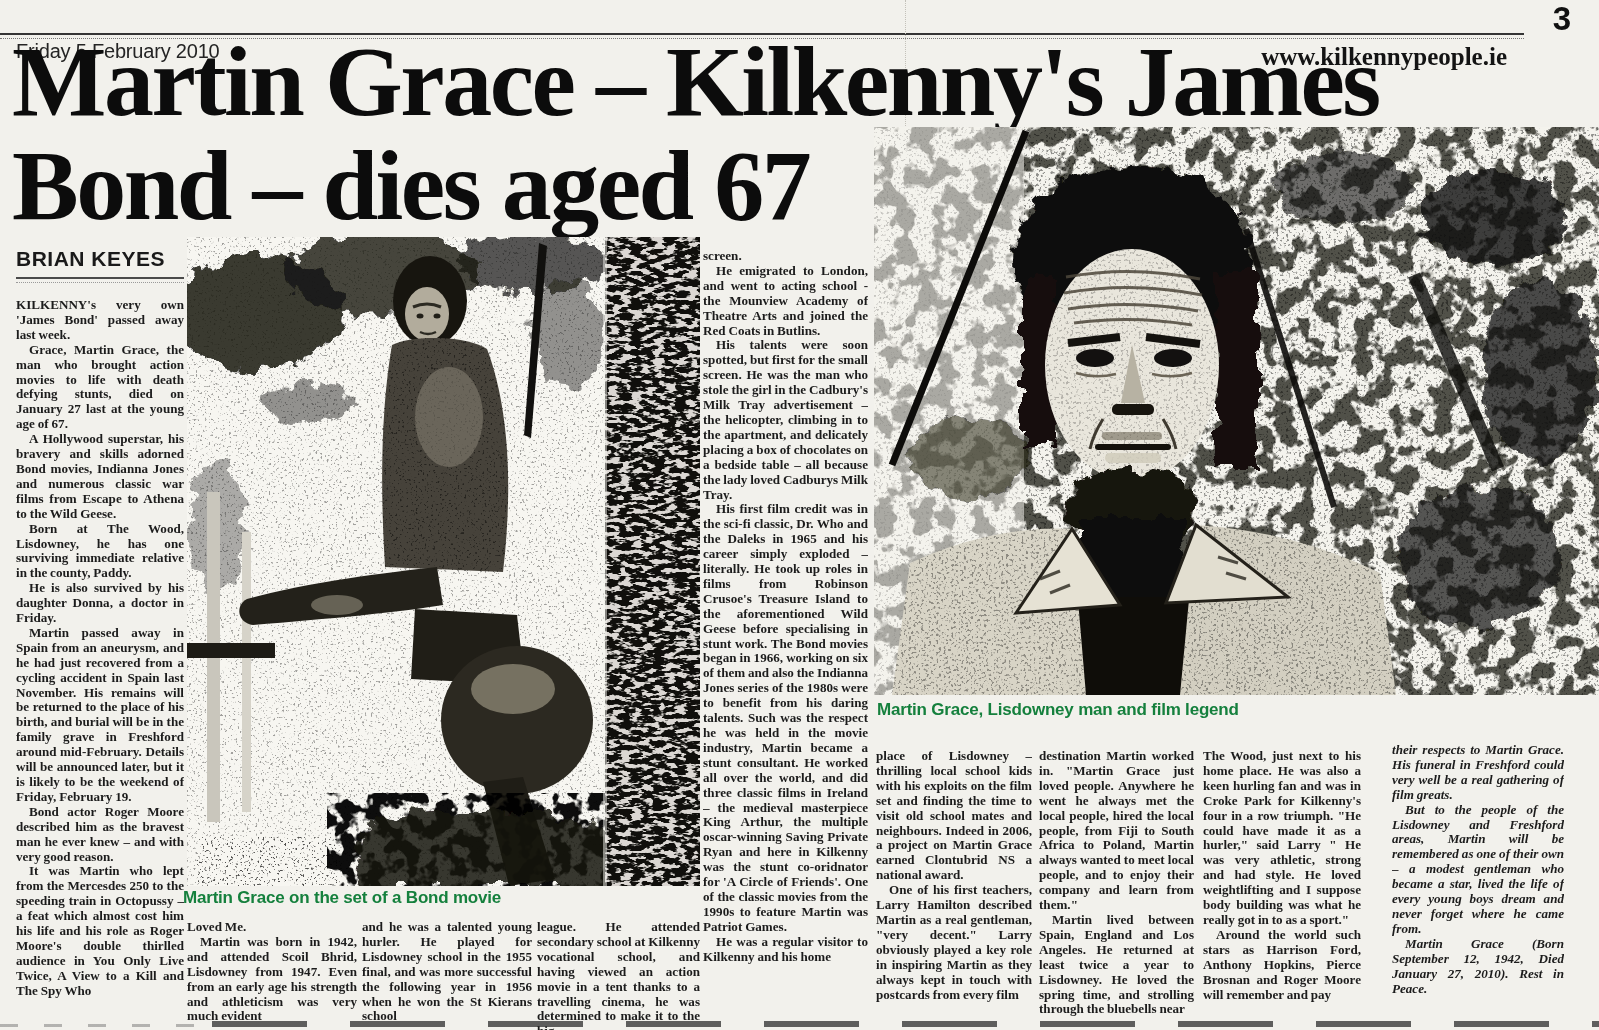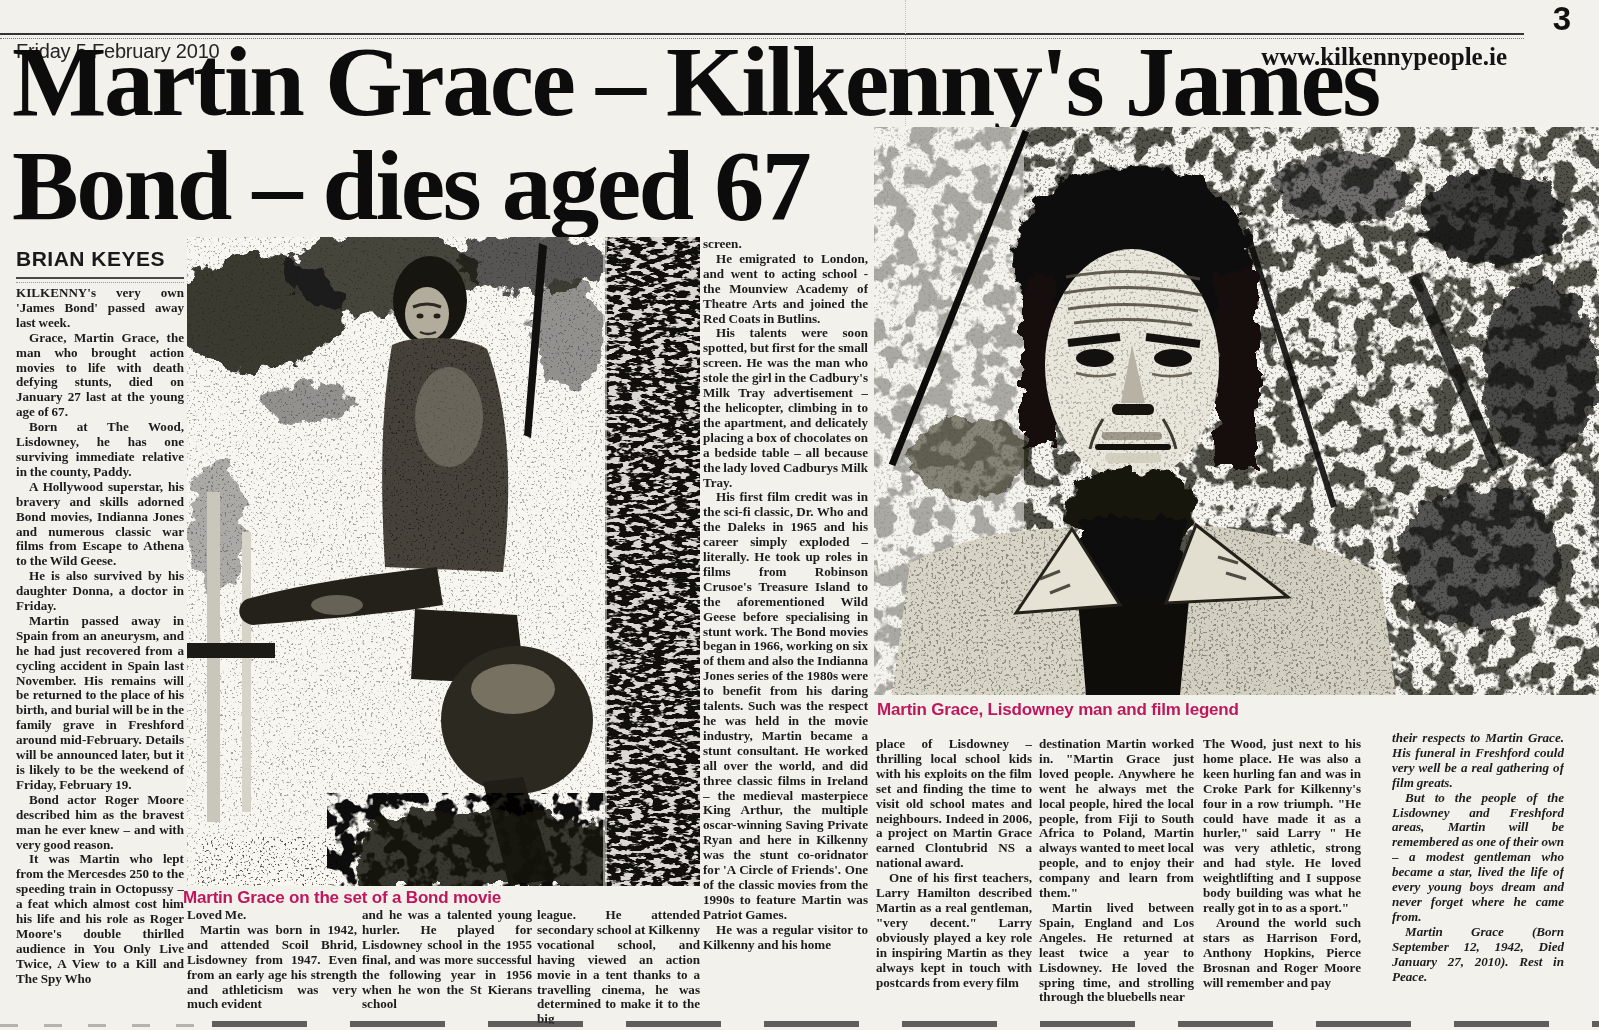--- a/index.html
+++ b/index.html
@@ -15,37 +15,37 @@
   .mast-rule{position:absolute;left:0;top:33px;width:1524px;height:3px;border-top:2px solid #343434;border-bottom:1px dotted #777;}
   .crease{position:absolute;left:905px;top:0;height:232px;width:0;border-left:1px dotted #c3c1b9;}
   
   .headline{position:absolute;left:12px;top:30px;width:1580px;
     font:700 100px/104px "Liberation Serif",serif;color:#0c0c0c;letter-spacing:-2.5px;}
   
   .byline{position:absolute;left:16px;top:247px;font:700 21px/24px "Liberation Sans",sans-serif;letter-spacing:0.5px;color:#1a1a1a;}
   .byline-rule{position:absolute;left:16px;top:277px;width:168px;height:3px;border-top:2px solid #4a4a4a;border-bottom:1px dotted #9a9a9a;}
   
   .bodycol{position:absolute;font:700 13.1px/14.9px "Liberation Serif",serif;
-    text-align:justify;color:#1c1c1c;overflow:hidden;word-spacing:-0.4px;}
+    text-align:justify;color:#1c1c1c;overflow:hidden;word-spacing:-0.4px;margin-top:12px;}
   .bodycol p{margin:0;text-indent:13px;}
   .bodycol p:first-child{text-indent:0;}
   .col1{left:16px;top:286px;width:168px;max-height:734px;}
   .col2{left:187px;top:908px;width:170px;max-height:116px;}
   .col3{left:362px;top:908px;width:170px;max-height:116px;}
   .col4{left:537px;top:908px;width:163px;max-height:116px;}
   .col5{left:703px;top:237px;width:165px;max-height:784px;}
   .col6{left:876px;top:737px;width:156px;max-height:286px;}
   .col7{left:1039px;top:737px;width:155px;max-height:286px;}
   .col8{left:1203px;top:737px;width:158px;max-height:286px;}
   .col9{left:1392px;top:731px;width:172px;max-height:294px;font-style:italic;}
   
   .photo{position:absolute;overflow:hidden;background:#f6f5f0;}
   .photo1{left:187px;top:237px;width:513px;height:649px;}
   .photo2{left:874px;top:127px;width:725px;height:568px;}
-  .caption{position:absolute;font:700 17px/20px "Liberation Sans",sans-serif;color:#be185d;letter-spacing:-0.2px;}
+  .caption{position:absolute;font:700 17px/20px "Liberation Sans",sans-serif;color:#15803d;letter-spacing:-0.2px;}
   .cap1{left:183px;top:888px;width:510px;}
   .cap2{left:877px;top:700px;width:718px;}
   
   .bottom-smudge{position:absolute;left:212px;top:1021px;width:1387px;height:6px;opacity:.75;
     background:repeating-linear-gradient(90deg,#2d2d2d 0 95px,transparent 95px 138px);}
   .bottom-smudge2{position:absolute;left:0px;top:1024px;width:200px;height:3px;opacity:.4;
     background:repeating-linear-gradient(90deg,#555 0 18px,transparent 18px 44px);}
 </style>
 </head>
 <body>
@@ -62,22 +62,22 @@
     <div>Martin Grace – Kilkenny's James</div>
     <div>Bond – dies aged 67</div>
   </div>
 
   <div class="byline">BRIAN KEYES</div>
   <div class="byline-rule"></div>
 
   <div class="bodycol col1">
     <p>KILKENNY's very own 'James Bond' passed away last week.</p>
     <p>Grace, Martin Grace, the man who brought action movies to life with death defying stunts, died on January 27 last at the young age of 67.</p>
+    <p>A Hollywood superstar, his bravery and skills adorned Bond movies, Indianna Jones and numerous classic war films from Escape to Athena to the Wild Geese.</p>
     <p>Born at The Wood, Lisdowney, he has one surviving immediate relative in the county, Paddy.</p>
-    <p>A Hollywood superstar, his bravery and skills adorned Bond movies, Indianna Jones and numerous classic war films from Escape to Athena to the Wild Geese.</p>
     <p>He is also survived by his daughter Donna, a doctor in Friday.</p>
     <p>Martin passed away in Spain from an aneurysm, and he had just recovered from a cycling accident in Spain last November. His remains will be returned to the place of his birth, and burial will be in the family grave in Freshford around mid-February. Details will be announced later, but it is likely to be the weekend of Friday, February 19.</p>
     <p>Bond actor Roger Moore described him as the bravest man he ever knew – and with very good reason.</p>
     <p>It was Martin who lept from the Mercesdes 250 to the speeding train in Octopussy – a feat which almost cost him his life and his role as Roger Moore's double thirlled audience in You Only Live Twice, A View to a Kill and The Spy Who</p>
   </div>
 
   <div class="photo photo1">
     <svg width="513" height="649" viewBox="0 0 513 649">
       <defs>
         <filter id="p1grain" x="-5%" y="-5%" width="110%" height="110%">

